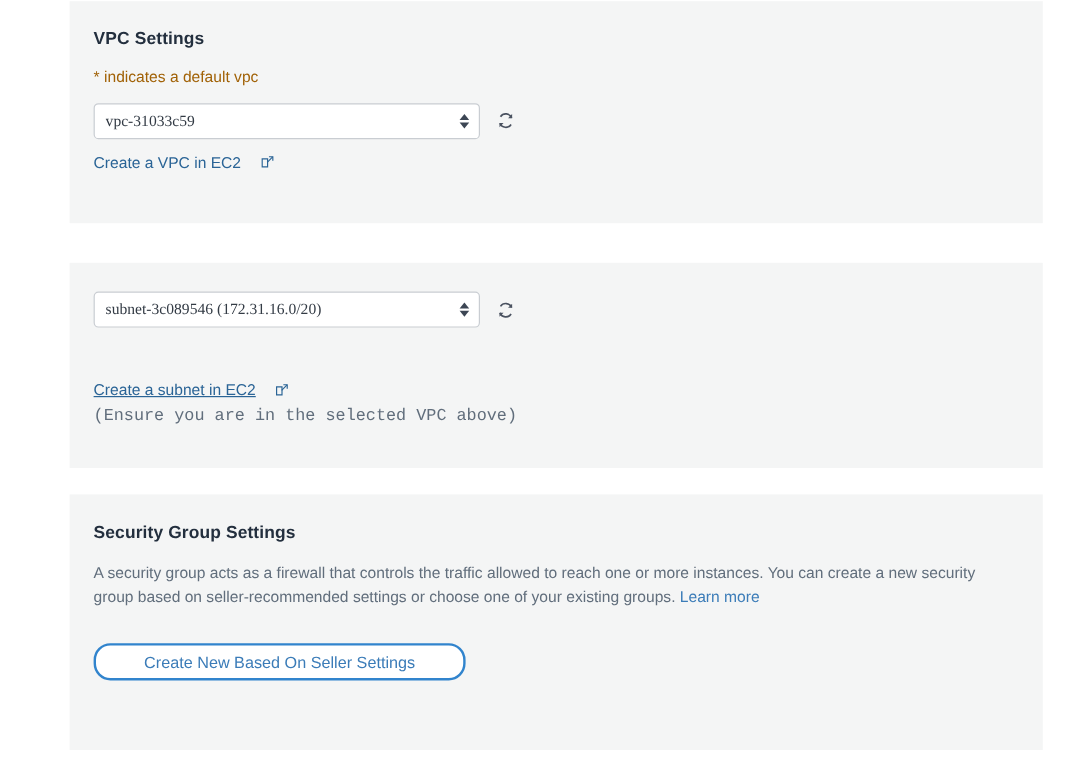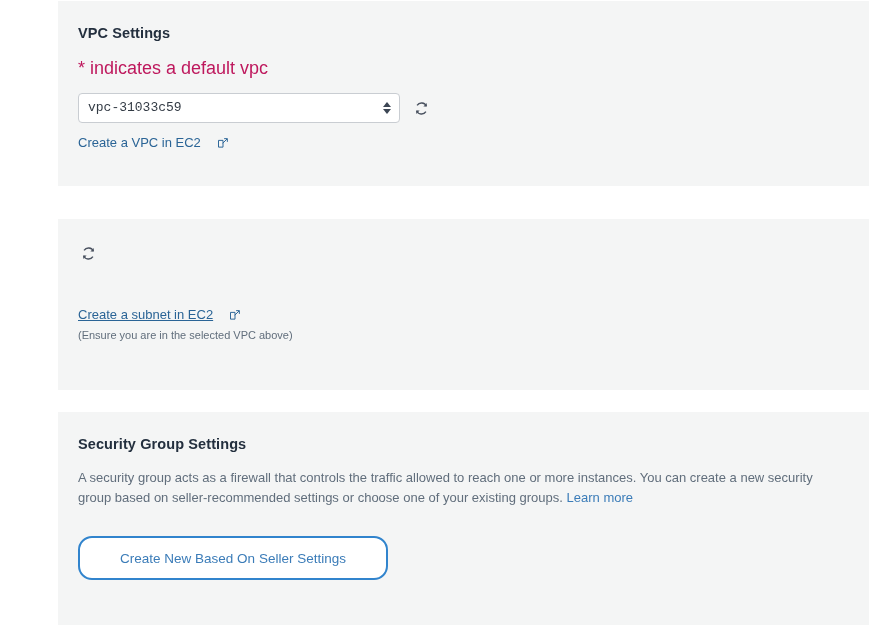--- a/index.html
+++ b/index.html
@@ -41,22 +41,22 @@
 
   .section-title {
     font-size: 14.5px;
     font-weight: bold;
     color: #232f3e;
     margin: 0 0 14px 0;
     letter-spacing: 0.1px;
   }
 
   .hint-text {
-    font-size: 18px;
-    color: #be185d;
+    font-size: 13px;
+    color: #a16207;
     margin: 0 0 12px 0;
     line-height: 1.45;
   }
 
   .desc-text {
     font-size: 13px;
     color: #616e7c;
     margin: 16px 0 14px 0;
     line-height: 1.55;
     max-width: 772px;
@@ -75,21 +75,21 @@
   }
 
   select.ui-select {
     -webkit-appearance: none;
     -moz-appearance: none;
     appearance: none;
     width: 322px;
     height: 30px;
     box-sizing: border-box;
     padding: 0 28px 0 9px;
-    font-family: Liberation Mono, monospace;
+    font-family: Liberation Serif, serif;
     font-size: 13px;
     color: #333b45;
     background: #ffffff;
     border: 1px solid #c9cdd2;
     border-radius: 4px;
     line-height: 28px;
     outline: none;
   }
 
   .spinner {
@@ -144,29 +144,30 @@
 
   .ext-icon {
     display: inline-block;
     width: 12px;
     height: 12px;
     vertical-align: -1px;
   }
 
   .link-block { margin-top: 12px; }
   .note-text {
-    font-size: 11px;
+    font-size: 14px;
     color: #616e7c;
     margin-top: 7px;
+    font-family: Liberation Mono, monospace;
   }
 
   .create-btn {
     margin-top: 14px;
     width: 310px;
-    height: 44px;
+    height: 31px;
     box-sizing: border-box;
     background: #ffffff;
     border: 2px solid #3184cd;
     border-radius: 14px;
     color: #3b7cb8;
     font-family: "Liberation Sans", sans-serif;
     font-size: 13.5px;
     cursor: pointer;
     text-align: center;
     line-height: 29px;
@@ -213,20 +214,29 @@
           </svg>
         </a>
       </div>
     </div>
   </section>
 
   <section class="panel" id="panel-subnet">
     <div class="panel-inner">
 
       <div class="row">
+        <div class="select-wrap">
+          <select class="ui-select">
+            <option>subnet-3c089546 (172.31.16.0/20)</option>
+          </select>
+          <span class="spinner">
+            <i class="up"></i>
+              <i class="down"></i>
+          </span>
+        </div>
         <button class="refresh-btn">
           <svg class="refresh-svg" width="15" height="15" viewBox="0 0 16 16">
             <path d="M13.2 5.6A5.6 5.6 0 0 0 3.3 4.6" fill="none" stroke="#4a5260" stroke-width="1.5"></path>
             <path d="M13.6 2.2v3.6h-3.6z" fill="#4a5260"></path>
             <path d="M2.8 10.4a5.6 5.6 0 0 0 9.9 1.0" fill="none" stroke="#4a5260" stroke-width="1.5"></path>
             <path d="M2.4 13.8v-3.6h3.6z" fill="#4a5260"></path>
           </svg>
         </button>
       </div>
 

